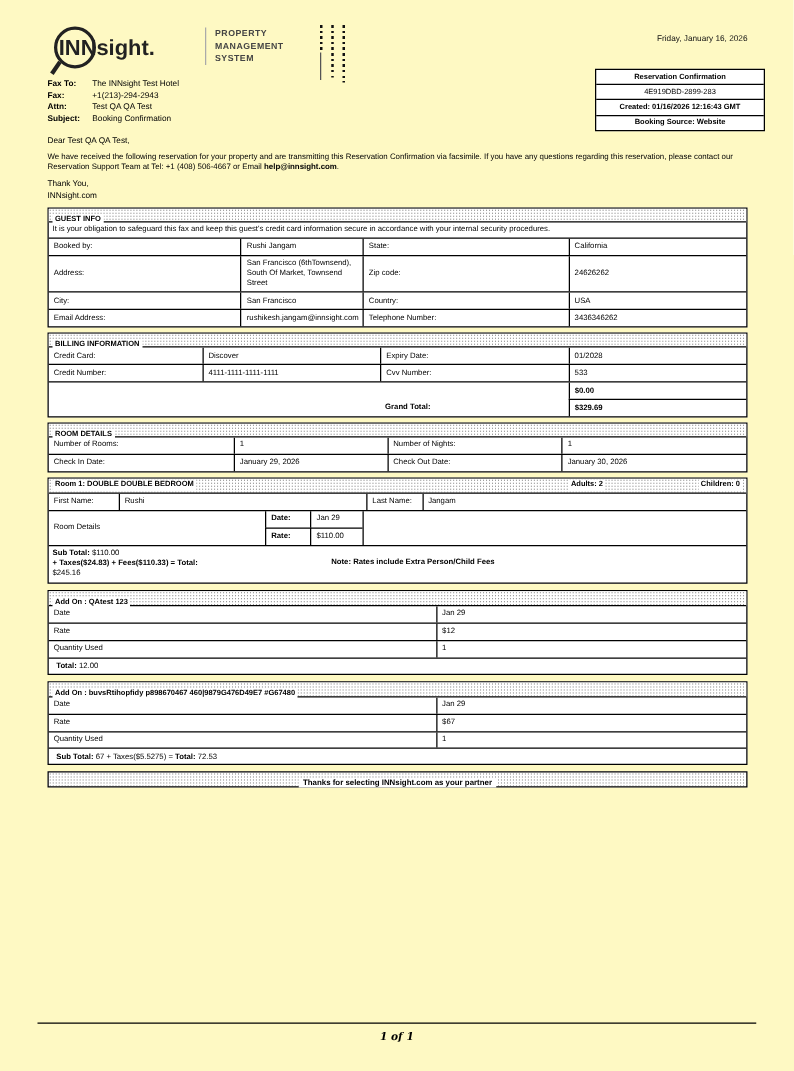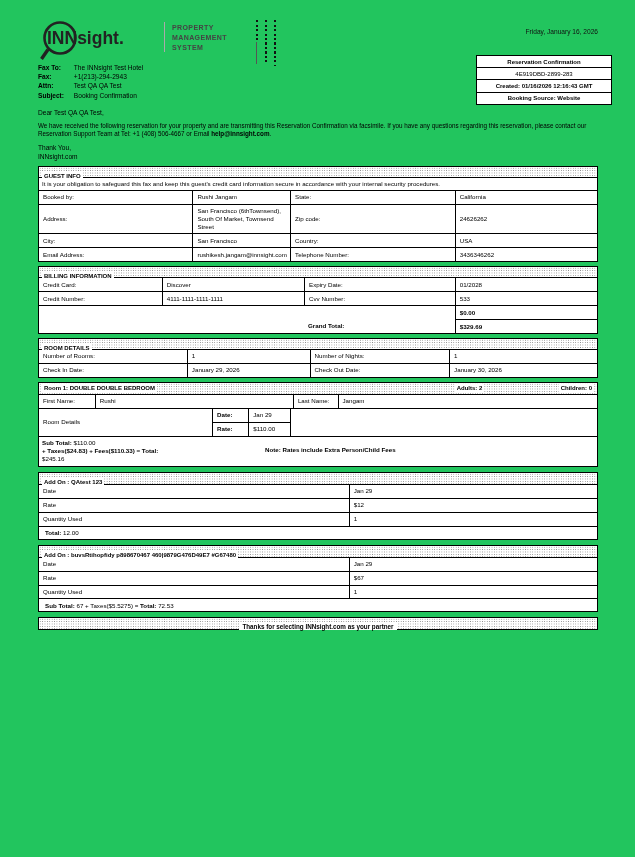--- a/index.html
+++ b/index.html
@@ -1,18 +1,18 @@
 <!DOCTYPE html>
 <html><head>
 <meta charset="utf-8">
 <style>
   * { margin:0; padding:0; box-sizing:border-box; }
   html,body { width:635px; height:857px; background:#fff; }
   body { font-family:"Liberation Sans", sans-serif; color:#000; position:relative; }
-  .page { position:relative; width:635px; height:857px; overflow:hidden; background:#22c55e; }
+  .page { position:relative; width:635px; height:857px; overflow:hidden; background:#fef9c3; }
   .content { position:absolute; left:38px; top:20px; width:560px; }
 
   
   .header-row { position:relative; height:42px; }
   .logo-wrap { display:flex; align-items:flex-start; }
   .logo-svg { display:block; }
   .logo-divider { width:1px; background:#aaa; height:30px; margin:2px 7px 0 4px; }
   .tagline { font-size:7px; font-weight:bold; color:#444; line-height:1.45; letter-spacing:.4px; padding-top:3px; }
   .fax-marks { position:absolute; left:218px; top:0; height:48px; display:flex; gap:7px; }
   .mark-dash { width:2px; background:repeating-linear-gradient(to bottom,#111 0 2px,transparent 2px 4.5px); }
@@ -295,13 +295,16 @@
         <b>Sub Total:</b><span> 67 + Taxes($5.5275) = </span><b>Total:</b><span> 72.53</span>
       </div>
     </div>
 
     <div class="thanks-bar hatch">
       <span>Thanks for selecting INNsight.com as your partner</span>
     </div>
 
   </div>
 
+  <div class="footer">
+    <span class="page-num">1 of 1</span>
+  </div>
 </div>
 
 </body></html>

